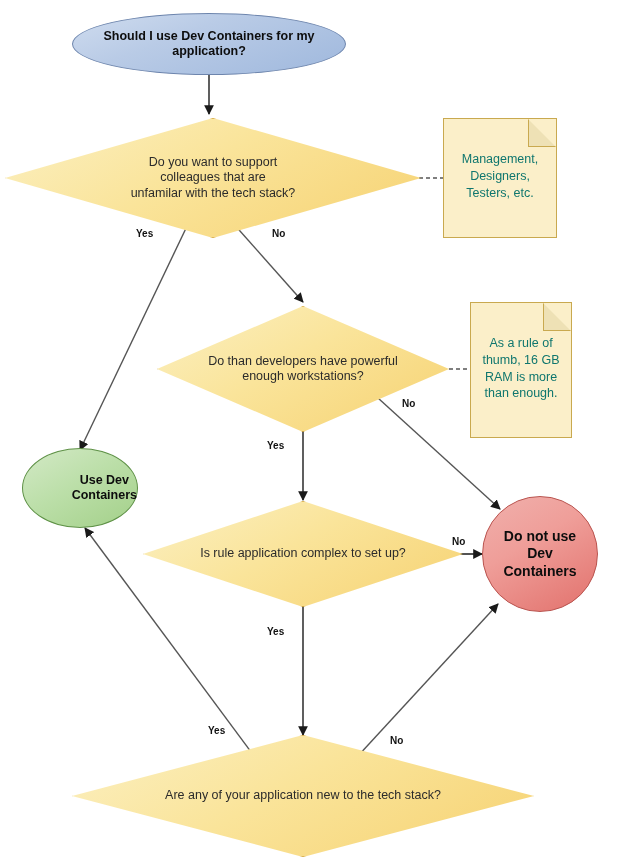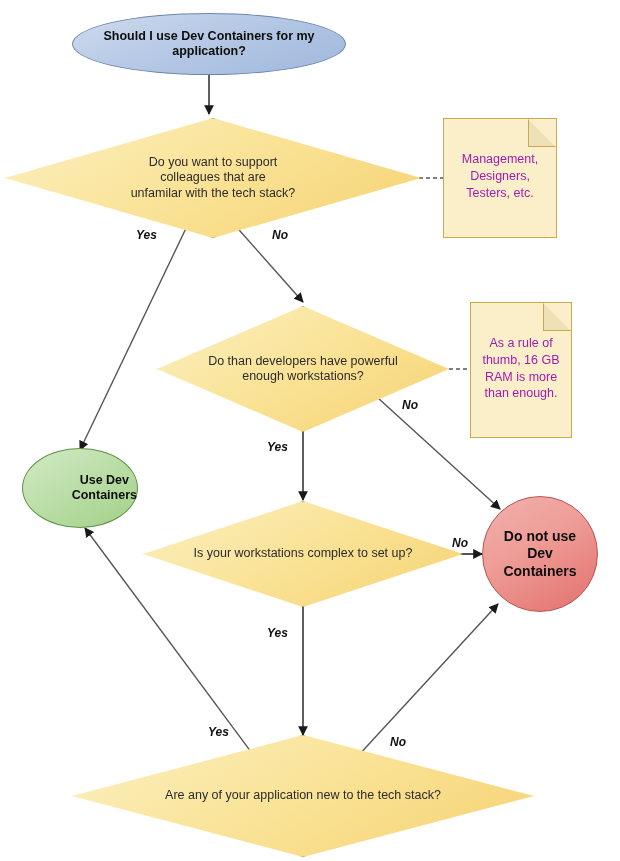--- a/index.html
+++ b/index.html
@@ -107,34 +107,33 @@
     background: #eee1b5;
     border-left: 1px solid #c9a94f;
     border-bottom: 1px solid #c9a94f;
     clip-path: polygon(0 0, 100% 100%, 0 100%);
   }
   .note .note-label {
     position: relative;
     display: block;
     font-size: 12.5px;
     line-height: 1.34;
-    color: #a21caf;
+    color: #0f766e;
     white-space: pre-line;
     text-align: center;
     width: 100%;
   }
 
   
   .edge-label {
     position: absolute;
-    font-size: 12px;
+    font-size: 10px;
     font-weight: bold;
     color: #111111;
     white-space: nowrap;
-    font-style: italic;
   }
 </style>
 </head>
 <body>
 
 <div id="canvas">
 
   <svg id="edges" viewBox="0 0 620 861">
     <defs>
       <marker id="arrow" viewBox="0 0 10 10" refX="9" refY="5" markerWidth="7" markerHeight="7" orient="auto-start-reverse">
@@ -174,21 +173,21 @@
 colleagues that are
 unfamilar with the tech stack?</span>
   </div>
 
   <div class="node diamond" style="left:157px; top:306px; width:292px; height:126px;">
     <span class="node-label">Do than developers have powerful
 enough workstations?</span>
   </div>
 
   <div class="node diamond" style="left:143px; top:501px; width:320px; height:106px;">
-    <span class="node-label">Is your workstations complex to set up?</span>
+    <span class="node-label">Is rule application complex to set up?</span>
   </div>
 
   <div class="node diamond" style="left:72px; top:735px; width:462px; height:122px;">
     <span class="node-label">Are any of your application new to the tech stack?</span>
   </div>
 
   <div class="node ellipse-green" style="left:22px; top:448px; width:116px; height:80px;">
     <span class="node-label">Use Dev
 Containers</span>
   </div>

